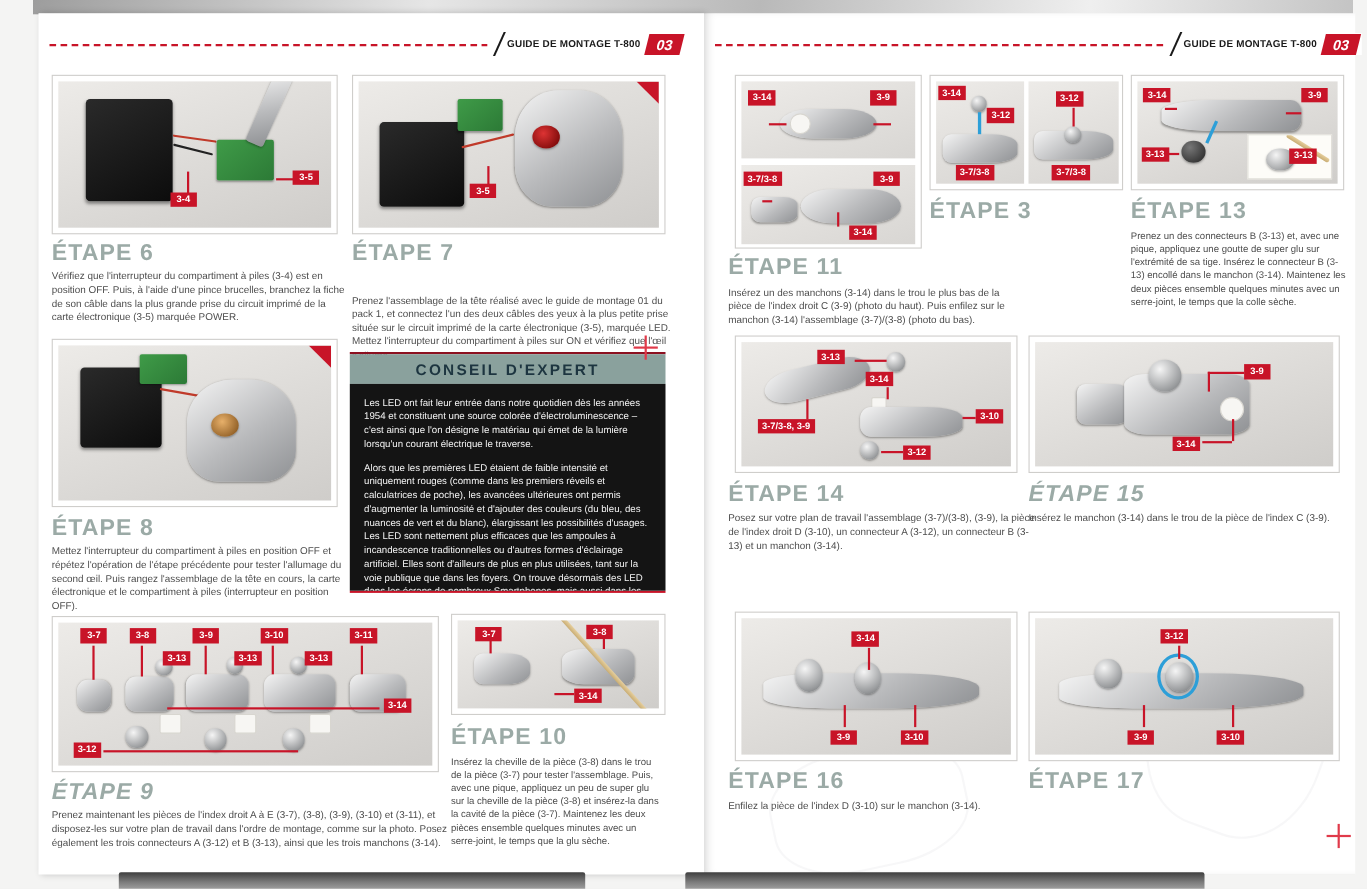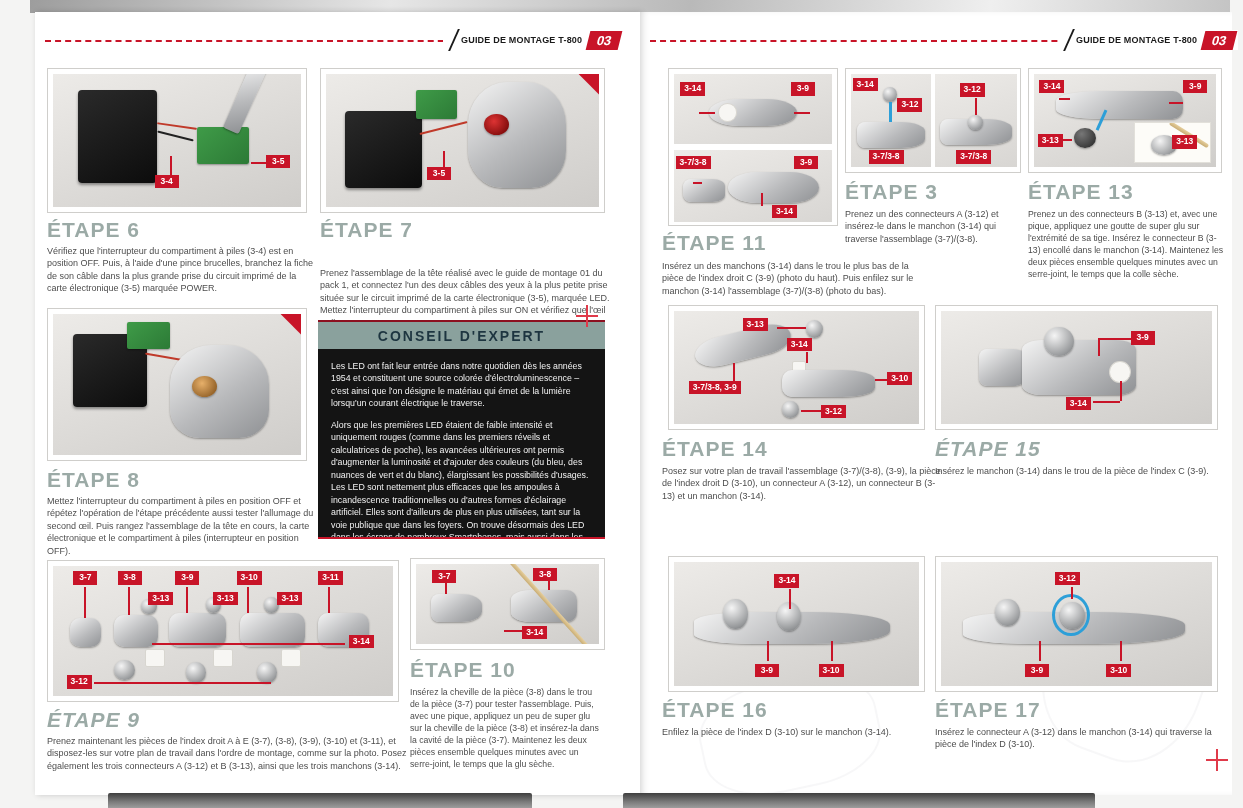--- a/index.html
+++ b/index.html
@@ -104,21 +104,21 @@
     <div class="pbg">
       <div class="corner-ribbon"></div>
       <div class="bbox" style="left:8%;top:14%;width:30%;height:52%;"></div>
       <div class="pcb" style="left:30%;top:6%;width:17%;height:19%;"></div>
       <div class="wire-r" style="left:37%;top:30%;width:16%;transform:rotate(10deg);"></div>
       <div class="part" style="left:47%;top:22%;width:40%;height:66%;border-radius:42% 42% 30% 30%;"></div>
       <div class="screw" style="left:56%;top:44%;width:10%;height:15%;background:radial-gradient(circle at 40% 35%,#e7b06a,#7a4a14);"></div>
     </div>
   </div>
   <div class="step-title" style="left:47px; top:468px;">ÉTAPE 8</div>
-  <div class="step-text" style="left:47px; top:495px; width:272px;">Mettez l'interrupteur du compartiment à piles en position OFF et répétez l'opération de l'étape précédente aussi tester l'allumage du second œil. Puis rangez l'assemblage de la tête en cours, la carte électronique et le compartiment à piles (interrupteur en position OFF).</div>
+  <div class="step-text" style="left:47px; top:495px; width:272px;">Mettez l'interrupteur du compartiment à piles en position OFF et répétez l'opération de l'étape précédente pour tester l'allumage du second œil. Puis rangez l'assemblage de la tête en cours, la carte électronique et le compartiment à piles (interrupteur en position OFF).</div>
 
   <div class="expert" style="left:318px; top:320px; width:287px;">
     <div class="expert-hd">CONSEIL D'EXPERT</div>
     <div class="expert-bd">
       <p>Les LED ont fait leur entrée dans notre quotidien dès les années 1954 et constituent une source colorée d'électroluminescence – c'est ainsi que l'on désigne le matériau qui émet de la lumière lorsqu'un courant électrique le traverse.</p>
       <p>Alors que les premières LED étaient de faible intensité et uniquement rouges (comme dans les premiers réveils et calculatrices de poche), les avancées ultérieures ont permis d'augmenter la luminosité et d'ajouter des couleurs (du bleu, des nuances de vert et du blanc), élargissant les possibilités d'usages. Les LED sont nettement plus efficaces que les ampoules à incandescence traditionnelles ou d'autres formes d'éclairage artificiel. Elles sont d'ailleurs de plus en plus utilisées, tant sur la voie publique que dans les foyers. On trouve désormais des LED dans les écrans de nombreux Smartphones, mais aussi dans les écrans publicitaires géants, les télévisions, les lampadaires et les feux de signalisation.</p>
     </div>
   </div>
 
   <div class="photo" style="left:47px; top:560px; width:352px; height:142px;">
@@ -216,21 +216,20 @@
     </div>
     <div class="subp" style="left:89px; top:5px; width:82px; height:93px;">
       <div class="part" style="left:6%;top:48%;width:88%;height:28%;border-radius:8px 35% 35% 8px;"></div>
       <div class="screw" style="left:40%;top:44%;width:18%;height:16%;"></div>
       <div class="lv" style="left:49%;top:26%;height:18%;"></div>
       <div class="co" style="left:30%;top:10%;">3-12</div>
       <div class="co" style="left:26%;top:82%;">3-7/3-8</div>
     </div>
   </div>
   <div class="step-title" style="left:845px; top:180px;">ÉTAPE 3</div>
-  <div class="step-text" style="left:845px; top:208px; width:180px;">Prenez un des connecteurs A (3-12) et insérez-le dans le manchon (3-14) qui traverse l'assemblage (3-7)/(3-8).</div>
 
   <div class="photo" style="left:1028px; top:68px; width:194px; height:105px;">
     <div class="pbg">
       <div class="part" style="left:12%;top:18%;width:70%;height:30%;border-radius:35% 10px 10px 35%;"></div>
       <div class="screw" style="left:22%;top:58%;width:12%;height:22%;background:radial-gradient(circle at 35% 30%,#777,#222);"></div>
       <div class="blue-ln" style="left:36%;top:38%;height:24%;transform:rotate(24deg);"></div>
       <div class="subp" style="left:55%;top:52%;width:42%;height:44%;background:#fdfcf8;border:1px solid #e2e0da;">
         <div class="screw" style="left:22%;top:30%;width:34%;height:52%;"></div>
         <div class="skewer" style="left:48%;top:-6%;width:60%;transform:rotate(32deg);transform-origin:left top;"></div>
       </div>
@@ -309,17 +308,16 @@
       <div class="blue-ring" style="left:41%;top:26%;width:14%;height:34%;"></div>
       <div class="lv" style="left:48%;top:20%;height:10%;"></div>
       <div class="co" style="left:42%;top:8%;">3-12</div>
       <div class="lv" style="left:36%;top:64%;height:16%;"></div>
       <div class="co" style="left:31%;top:82%;">3-9</div>
       <div class="lv" style="left:66%;top:64%;height:16%;"></div>
       <div class="co" style="left:61%;top:82%;">3-10</div>
     </div>
   </div>
   <div class="step-title" style="left:935px; top:698px;">ÉTAPE 17</div>
-  <div class="step-text" style="left:935px; top:726px; width:283px;">Insérez le connecteur A (3-12) dans le manchon (3-14) qui traverse la pièce de l'index D (3-10).</div>
 
   <div class="bottom-bar" style="left:108px; width:424px;"></div>
   <div class="bottom-bar" style="left:623px; width:472px;"></div>
 </div>
 
 </body></html>

